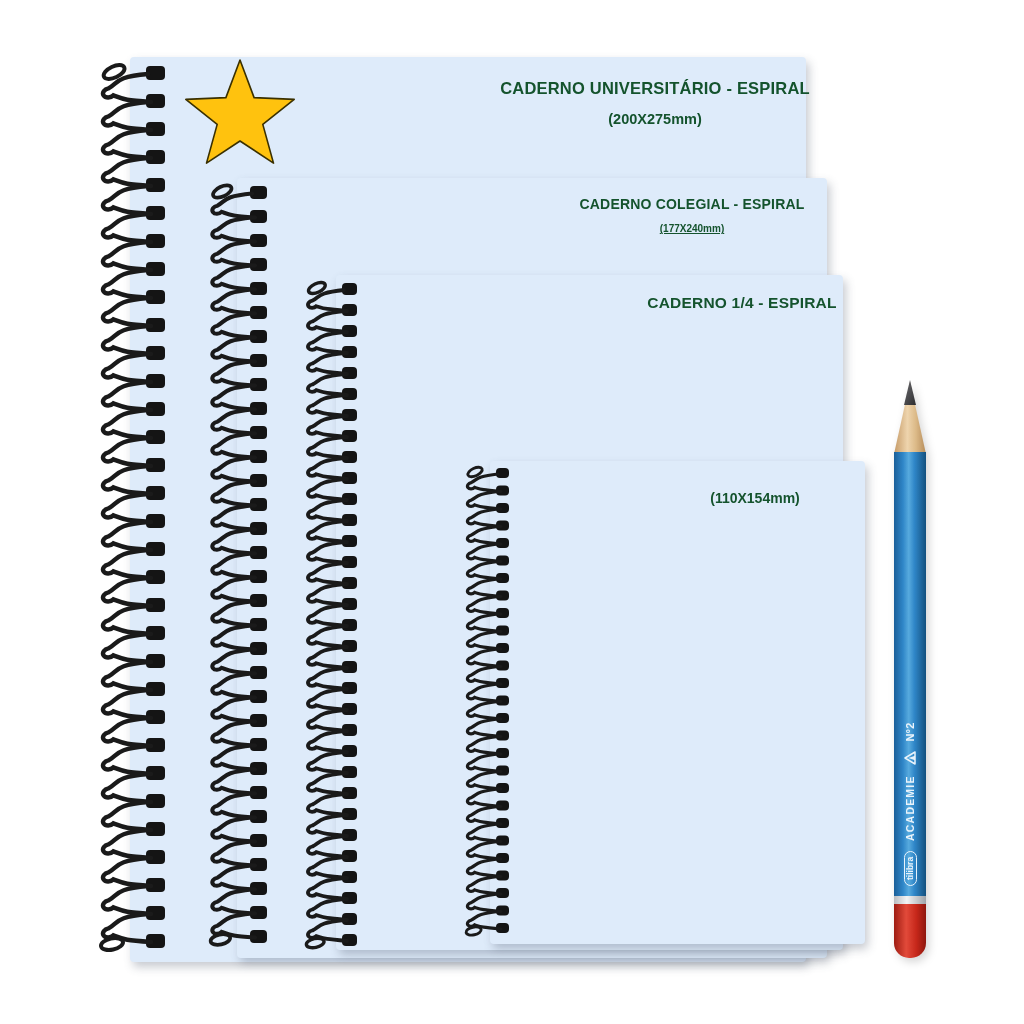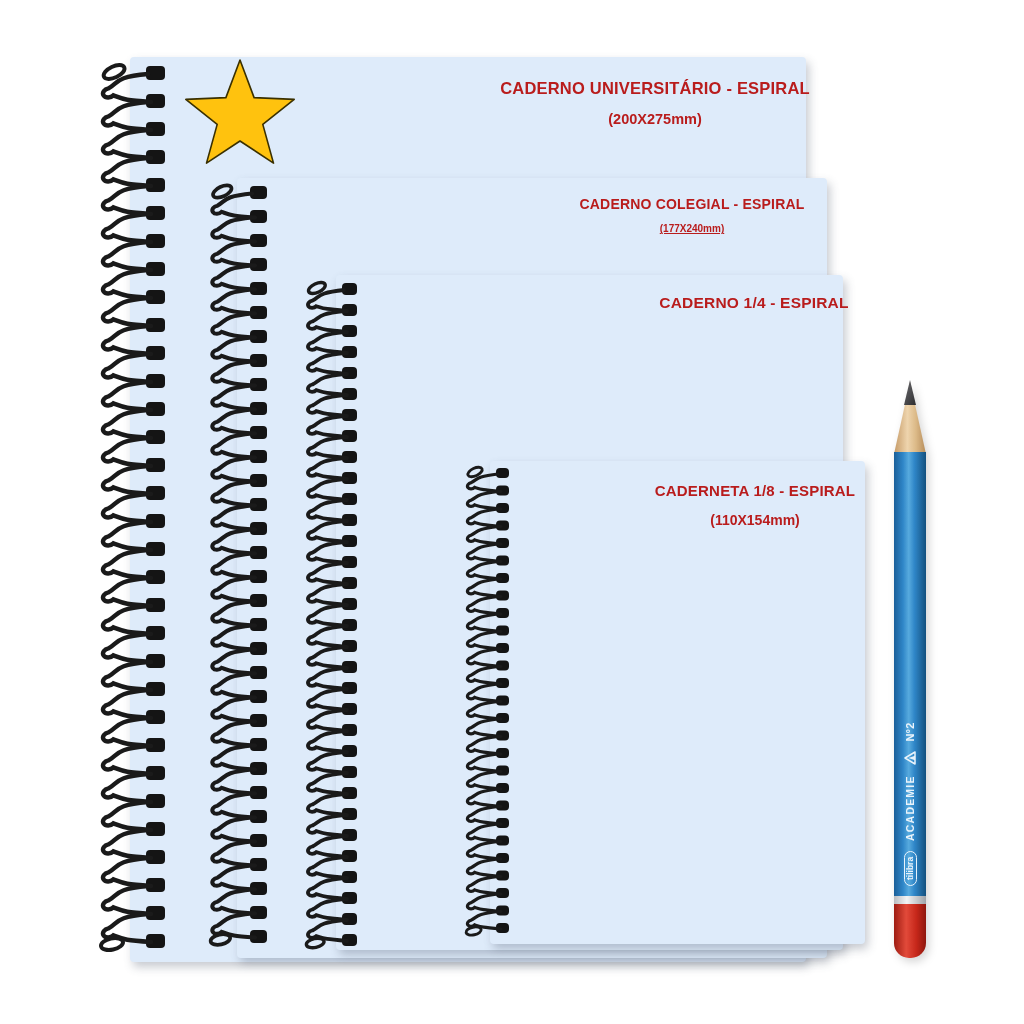--- a/index.html
+++ b/index.html
@@ -5,33 +5,33 @@
   html,body{margin:0;padding:0;background:#ffffff;}
   #stage{
     position:relative;width:1024px;height:1024px;background:#ffffff;
     overflow:hidden;font-family:"Liberation Sans",sans-serif;
   }
   
   .page{
     position:absolute;background:#DEEBFA;border-radius:4px;
     box-shadow:3px 5px 10px rgba(70,80,100,0.30);
   }
-  .nb-label{position:absolute;text-align:center;color:#b91c1c;font-weight:bold;line-height:1.45;}
+  .nb-label{position:absolute;text-align:center;color:#14532d;font-weight:bold;line-height:1.45;}
   .nb-title{letter-spacing:0.2px;white-space:nowrap;}
   .nb-size{margin-top:8px;}
   #label1 .nb-title{font-size:16.5px;} #label1 .nb-size{font-size:14.5px;}
   #label2 .nb-title{font-size:14px;} #label2 .nb-size{font-size:10px;text-decoration:underline;}
   #label3 .nb-title{font-size:15.5px;} #label3 .nb-size{font-size:14px;}
   #label4 .nb-title{font-size:15px;}   #label4 .nb-size{font-size:14px;}
   #page1{left:130px;top:57px;width:676px;height:905px;}
   #label1{left:365px;top:20px;width:320px;}
   #page2{left:237px;top:178px;width:590px;height:780px;}
   #label2{left:300px;top:16px;width:310px;}
   #page3{left:336px;top:275px;width:507px;height:675px;}
-  #label3{left:284px;top:17px;width:268px;}
+  #label3{left:272px;top:17px;width:268px;}
   #page4{left:490px;top:461px;width:375px;height:483px;}
   #label4{left:130px;top:19px;width:270px;}
   .spiral{position:absolute;overflow:visible;}
   #spiral1{left:98px;top:62px;}
   #spiral2{left:208px;top:182px;}
   #spiral3{left:304px;top:279px;}
   #spiral4{left:464px;top:464px;}
   #star{position:absolute;left:178px;top:52px;}
   
   #pencil{position:absolute;left:878px;top:380px;width:64px;height:580px;
@@ -194,21 +194,20 @@
       <rect x="38" y="613" width="15" height="12" rx="4" fill="#141414"></rect>
       <rect x="38" y="634" width="15" height="12" rx="4" fill="#141414"></rect>
       <rect x="38" y="655" width="15" height="12" rx="4" fill="#141414"></rect>
       <path d="M 40 11.0 C 13.1 14.0, 16.8 17.1, 8.4 21.6 a 4.8 3.6 -15 1 0 3.9 5.6 C 21.3 29.9, 20.4 30.0, 43.0 32.0 M 40 32.0 C 13.1 35.0, 16.8 38.1, 8.4 42.5 a 4.8 3.6 -15 1 0 3.9 5.6 C 21.3 51.0, 20.4 51.0, 43.0 53.0 M 40 53.0 C 13.1 56.0, 16.8 59.1, 8.4 63.5 a 4.8 3.6 -15 1 0 3.9 5.6 C 21.3 72.0, 20.4 72.0, 43.0 74.0 M 40 74.0 C 13.1 77.0, 16.8 80.1, 8.4 84.5 a 4.8 3.6 -15 1 0 3.9 5.6 C 21.3 93.0, 20.4 93.0, 43.0 95.0 M 40 95.0 C 13.1 98.0, 16.8 101.1, 8.4 105.5 a 4.8 3.6 -15 1 0 3.9 5.6 C 21.3 114.0, 20.4 114.0, 43.0 116.0 M 40 116.0 C 13.1 119.0, 16.8 122.1, 8.4 126.5 a 4.8 3.6 -15 1 0 3.9 5.6 C 21.3 134.9, 20.4 135.0, 43.0 137.0 M 40 137.0 C 13.1 140.0, 16.8 143.1, 8.4 147.6 a 4.8 3.6 -15 1 0 3.9 5.6 C 21.3 155.9, 20.4 156.0, 43.0 158.0 M 40 158.0 C 13.1 161.0, 16.8 164.1, 8.4 168.6 a 4.8 3.6 -15 1 0 3.9 5.6 C 21.3 176.9, 20.4 177.0, 43.0 179.0 M 40 179.0 C 13.1 182.0, 16.8 185.1, 8.4 189.6 a 4.8 3.6 -15 1 0 3.9 5.6 C 21.3 197.9, 20.4 198.0, 43.0 200.0 M 40 200.0 C 13.1 203.0, 16.8 206.1, 8.4 210.6 a 4.8 3.6 -15 1 0 3.9 5.6 C 21.3 218.9, 20.4 219.0, 43.0 221.0 M 40 221.0 C 13.1 224.0, 16.8 227.1, 8.4 231.6 a 4.8 3.6 -15 1 0 3.9 5.6 C 21.3 239.9, 20.4 240.0, 43.0 242.0 M 40 242.0 C 13.1 245.0, 16.8 248.1, 8.4 252.6 a 4.8 3.6 -15 1 0 3.9 5.6 C 21.3 260.9, 20.4 261.0, 43.0 263.0 M 40 263.0 C 13.1 266.0, 16.8 269.1, 8.4 273.6 a 4.8 3.6 -15 1 0 3.9 5.6 C 21.3 281.9, 20.4 282.0, 43.0 284.0 M 40 284.0 C 13.1 287.0, 16.8 290.1, 8.4 294.6 a 4.8 3.6 -15 1 0 3.9 5.6 C 21.3 302.9, 20.4 303.0, 43.0 305.0 M 40 305.0 C 13.1 308.0, 16.8 311.1, 8.4 315.6 a 4.8 3.6 -15 1 0 3.9 5.6 C 21.3 323.9, 20.4 324.0, 43.0 326.0 M 40 326.0 C 13.1 329.0, 16.8 332.1, 8.4 336.6 a 4.8 3.6 -15 1 0 3.9 5.6 C 21.3 344.9, 20.4 345.0, 43.0 347.0 M 40 347.0 C 13.1 350.0, 16.8 353.1, 8.4 357.6 a 4.8 3.6 -15 1 0 3.9 5.6 C 21.3 365.9, 20.4 366.0, 43.0 368.0 M 40 368.0 C 13.1 371.0, 16.8 374.1, 8.4 378.6 a 4.8 3.6 -15 1 0 3.9 5.6 C 21.3 386.9, 20.4 387.0, 43.0 389.0 M 40 389.0 C 13.1 392.0, 16.8 395.1, 8.4 399.6 a 4.8 3.6 -15 1 0 3.9 5.6 C 21.3 407.9, 20.4 408.0, 43.0 410.0 M 40 410.0 C 13.1 413.0, 16.8 416.1, 8.4 420.6 a 4.8 3.6 -15 1 0 3.9 5.6 C 21.3 428.9, 20.4 429.0, 43.0 431.0 M 40 431.0 C 13.1 434.0, 16.8 437.1, 8.4 441.6 a 4.8 3.6 -15 1 0 3.9 5.6 C 21.3 449.9, 20.4 450.0, 43.0 452.0 M 40 452.0 C 13.1 455.0, 16.8 458.1, 8.4 462.6 a 4.8 3.6 -15 1 0 3.9 5.6 C 21.3 470.9, 20.4 471.0, 43.0 473.0 M 40 473.0 C 13.1 476.0, 16.8 479.1, 8.4 483.6 a 4.8 3.6 -15 1 0 3.9 5.6 C 21.3 491.9, 20.4 492.0, 43.0 494.0 M 40 494.0 C 13.1 497.0, 16.8 500.1, 8.4 504.6 a 4.8 3.6 -15 1 0 3.9 5.6 C 21.3 513.0, 20.4 513.0, 43.0 515.0 M 40 515.0 C 13.1 518.0, 16.8 521.1, 8.4 525.5 a 4.8 3.6 -15 1 0 3.9 5.6 C 21.3 534.0, 20.4 534.0, 43.0 536.0 M 40 536.0 C 13.1 539.0, 16.8 542.1, 8.4 546.5 a 4.8 3.6 -15 1 0 3.9 5.6 C 21.3 555.0, 20.4 555.0, 43.0 557.0 M 40 557.0 C 13.1 560.0, 16.8 563.1, 8.4 567.5 a 4.8 3.6 -15 1 0 3.9 5.6 C 21.3 576.0, 20.4 576.0, 43.0 578.0 M 40 578.0 C 13.1 581.0, 16.8 584.1, 8.4 588.5 a 4.8 3.6 -15 1 0 3.9 5.6 C 21.3 597.0, 20.4 597.0, 43.0 599.0 M 40 599.0 C 13.1 602.0, 16.8 605.1, 8.4 609.5 a 4.8 3.6 -15 1 0 3.9 5.6 C 21.3 618.0, 20.4 618.0, 43.0 620.0 M 40 620.0 C 13.1 623.0, 16.8 626.1, 8.4 630.5 a 4.8 3.6 -15 1 0 3.9 5.6 C 21.3 639.0, 20.4 639.0, 43.0 641.0 M 40 641.0 C 13.1 644.0, 16.8 647.1, 8.4 651.5 a 4.8 3.6 -15 1 0 3.9 5.6 C 21.3 660.0, 20.4 660.0, 43.0 662.0 " fill="none" stroke="#1a1a1a" stroke-width="3.8" stroke-linecap="round"></path>
       <ellipse cx="12.88" cy="9" rx="8.96" ry="4.48" transform="rotate(-25 12.88 9)" fill="none" stroke="#1a1a1a" stroke-width="3.42"></ellipse>
       <ellipse cx="11.200000000000001" cy="664" rx="8.96" ry="4.48" transform="rotate(-12 11.200000000000001 664)" fill="none" stroke="#1a1a1a" stroke-width="3.42"></ellipse>
     </svg>
 
   <div class="page" id="page4">
     <div class="nb-label" id="label4">
-      <div class="nb-title">CADERNETA 1/8 - ESPIRAL</div>
       <div class="nb-size">(110X154mm)</div>
     </div>
   </div>
   <svg class="spiral" id="spiral4" width="48" height="477">
       <rect x="32" y="4" width="13" height="10" rx="4" fill="#141414"></rect>
       <rect x="32" y="21.5" width="13" height="10" rx="4" fill="#141414"></rect>
       <rect x="32" y="39" width="13" height="10" rx="4" fill="#141414"></rect>
       <rect x="32" y="56.5" width="13" height="10" rx="4" fill="#141414"></rect>
       <rect x="32" y="74" width="13" height="10" rx="4" fill="#141414"></rect>
       <rect x="32" y="91.5" width="13" height="10" rx="4" fill="#141414"></rect>

